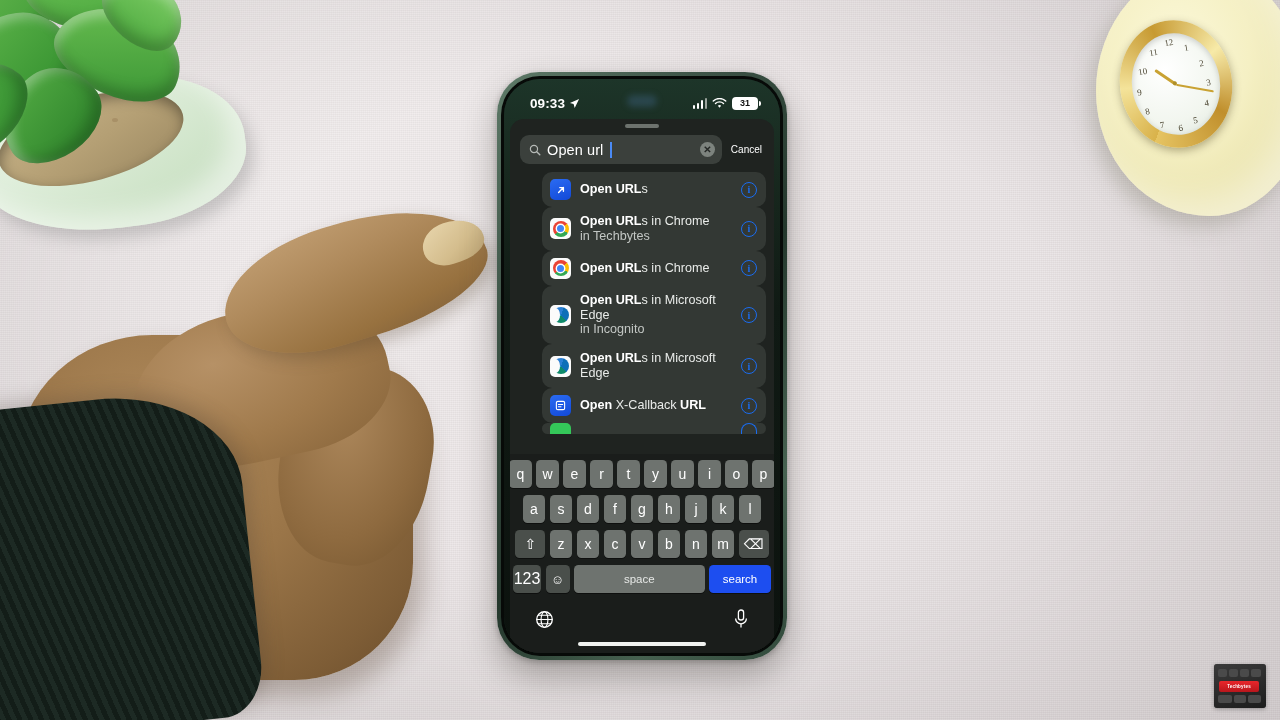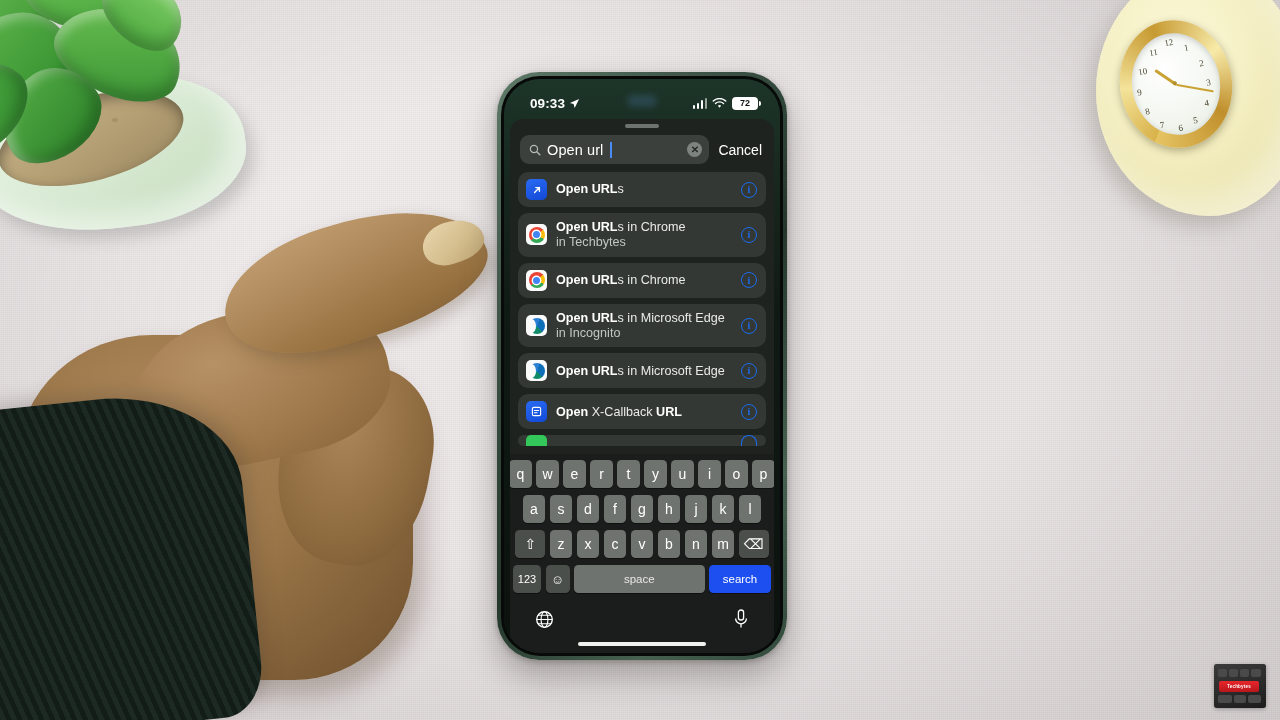--- a/index.html
+++ b/index.html
@@ -179,33 +179,33 @@
     display:flex; align-items:center; padding:0 7px 0 9px; gap:6px; position:relative;
   }
   #search-icon { width:12px;height:12px; flex:0 0 12px; }
   #search-text { color:#fff; font-size:14.5px; letter-spacing:.1px; }
   #caret { width:1.6px; height:16px; background:#4a8af5; margin-left:1px; }
   #clear-btn {
     margin-left:auto; width:15px;height:15px;border-radius:50%;
     background:#7d837e; color:#252826; font-size:10px; line-height:15px;
     text-align:center; font-weight:bold;
   }
-  #cancel-btn { color:#fff; font-size:14px; padding-right:4px; }
+  #cancel-btn { color:#fff; font-size:10px; padding-right:4px; }
 
   
   #chips { display:flex; gap:7px; padding:0 0 9px 10px; overflow:hidden; }
   .chip {
     display:flex; align-items:center; gap:4px; flex:0 0 auto;
     height:21px; padding:0 9px; border-radius:7px;
     background:#3a3f3b; color:#1565f0; font-size:11.5px; white-space:nowrap;
   }
   .chip svg { flex:0 0 auto; }
 
   
-  #results { flex:1 1 auto; padding:0 8px; display:flex; flex-direction:column; gap:6px; overflow:hidden; }
+  #results { flex:1 1 auto; padding:0 8px; display:flex; flex-direction:column; overflow:hidden;margin-left:24px; }
   .row {
     display:flex; align-items:center; gap:9px;
     background:#333834; border-radius:10px; padding:7px 9px 7px 8px;
     min-height:30px;
   }
   .row .ic { width:21px;height:21px;border-radius:5px; flex:0 0 21px; position:relative; overflow:hidden; }
   .row .txt { flex:1 1 auto; color:#e9ebe9; font-size:12.6px; line-height:1.18; }
   .row .txt b { font-weight:bold; color:#fff; }
   .row .txt .sub { display:block; color:#c3c7c4; font-weight:normal; }
   .info { width:16px;height:16px;border-radius:50%; flex:0 0 16px;
@@ -237,21 +237,21 @@
   .krow { display:flex; justify-content:center; gap:4.5px; }
   .key {
     background:#6e736f; color:#fff; border-radius:4.5px;
     height:28px; min-width:22.5px; flex:0 0 22.5px;
     display:flex; align-items:center; justify-content:center;
     font-size:14px; box-shadow:0 1px 0 rgba(0,0,0,.45);
   }
   .key.dark { background:#4a4f4b; }
   .key.wide { flex:0 0 30px; min-width:30px; }
   .key.space { flex:1 1 auto; font-size:11.5px; color:#e6e8e6; }
-  .key.k123 { flex:0 0 28px; min-width:28px; font-size:11px;text-align:center; }
+  .key.k123 { flex:0 0 28px; min-width:28px; font-size:16px;text-align:center; }
   .key.emoji { flex:0 0 24px; min-width:24px; background:#4a4f4b; font-size:13px; }
   .key.search { flex:0 0 62px; min-width:62px; background:#1d4ef0; font-size:11.5px; }
   #kbbottom {
     display:flex; align-items:center; justify-content:space-between;
     padding:9px 22px 6px; background:#1a1d1b;
   }
   #homebar { width:128px;height:4px;border-radius:3px;background:#f0f2f0; margin:0 auto 7px; }
   #kb-foot { background:#1a1d1b; }
 
   
@@ -347,21 +347,21 @@
               <i></i>
               <i></i>
               <i></i>
             </span>
           <svg width="15" height="11" viewBox="0 0 16 12">
             <path d="M8 10.6 L6.2 8.4 A2.8 2.8 0 0 1 9.8 8.4 Z" fill="#fff"></path>
             <path d="M3.6 6.0 A6.4 6.4 0 0 1 12.4 6.0" stroke="#fff" stroke-width="1.5" fill="none" stroke-linecap="round"></path>
             <path d="M1.2 3.3 A9.8 9.8 0 0 1 14.8 3.3" stroke="#fff" stroke-width="1.5" fill="none" stroke-linecap="round"></path>
           </svg>
           <span id="battery">
-            <span>72</span>
+            <span>31</span>
           </span>
         </div>
       </div>
 
       <div id="sheet">
         <div id="grabber"></div>
 
         <div id="searchrow">
           <div id="searchfield">
             <svg id="search-icon" viewBox="0 0 14 14">

